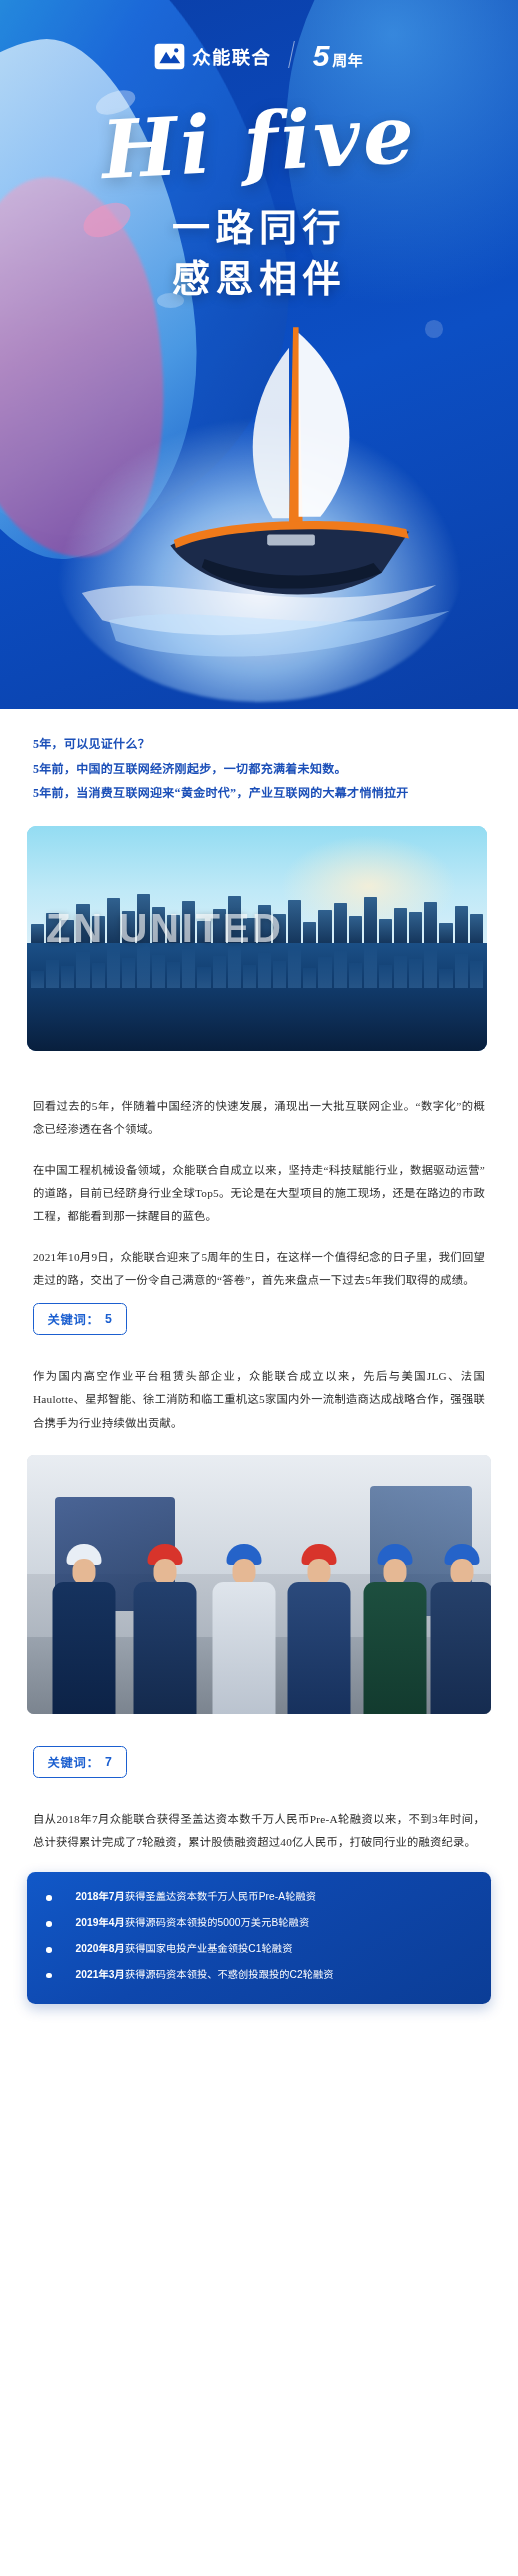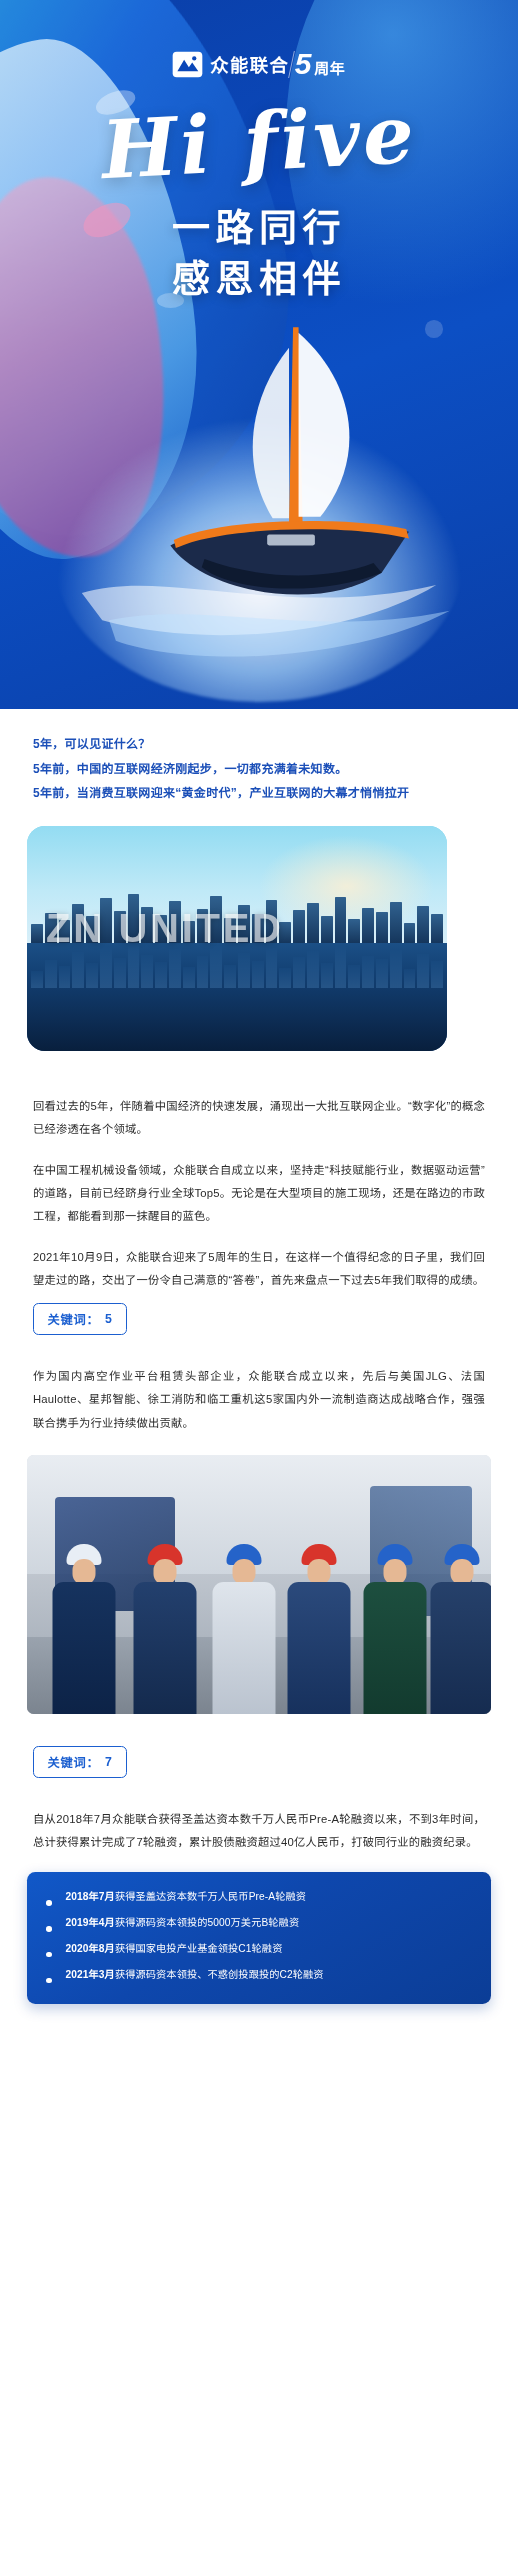--- a/index.html
+++ b/index.html
@@ -59,25 +59,24 @@
     border-radius: 50%;
     background: rgba(255,255,255,.22);
   }
   .d1 { width: 41px; height: 20.5px; left: 95px; top: 92px; background: rgba(255,255,255,.35); border-radius: 50%; transform: rotate(-20deg); }
   .d2 { width: 50px; height: 30px; left: 82px; top: 205px; background: rgba(246,150,190,.55); border-radius: 50%; transform: rotate(-25deg); }
   .d3 { width: 27px; height: 15px; left: 157px; top: 293px; background: rgba(255,255,255,.25); }
   .d4 { width: 17.7px; height: 17.7px; right: 75px; top: 320px; background: rgba(255,255,255,.18); }
 
   .brand-row {
     position: absolute;
-    left: 0; right: 0; top: 49px;
+    left: 0; right: 0; top: 41px;
     display: flex;
-    align-items: center;
     justify-content: center;
-    gap: 2px;
+    gap: 20px;
     z-index: 6;
   }
   .brand-logo { display: flex; align-items: center; gap: 6.8px; }
   .logo-mark {
     width: 31px; height: 27px;
     position: relative;
   }
   .logo-mark svg { display: block; }
   .brand-name {
     color: #ffffff;
@@ -151,20 +150,21 @@
     left: 55px; top: 116px;
     width: 409px; height: 286px;
     background: radial-gradient(ellipse at 50% 60%, rgba(255,255,255,.9) 0%, rgba(190,230,255,.65) 35%, rgba(20,90,200,0) 70%);
     border-radius: 50%;
     filter: blur(1.4px);
   }
 
   
   .sec {
     padding: 23px 33px 0 33px;
+    font-family: Liberation Serif, serif;
   }
   .lead p {
     color: #1b4fb8;
     font-size: 12px;
     font-weight: bold;
     line-height: 2.05;
     letter-spacing: 0.3px;
   }
   .body-p {
     color: #2b2b2b;
@@ -173,23 +173,23 @@
     letter-spacing: 0.2px;
     text-align: justify;
     margin-bottom: 17.7px;
   }
   .body-p:last-child { margin-bottom: 0; }
 
   
   .photo-block { padding: 20.5px 27px; }
   .city {
     position: relative;
-    width: 420px;
+    width: 460px;
     height: 225px;
-    border-radius: 18px;
+    border-radius: 9px;
     overflow: hidden;
     background: linear-gradient(180deg, #7fd4ec 0%, #8fd9ef 22%, #4f9fd0 46%, #1f5fa8 62%, #10407f 100%);
   }
   .city-sky {
     position: absolute; inset: 0 0 48% 0;
     background: linear-gradient(180deg, #93dcf2 0%, #bfe9f7 55%, #d8eff9 100%);
   }
   .city-sky-glow {
     position: absolute; left: 55%; top: 4%;
     width: 177px; height: 102px;
@@ -332,22 +332,22 @@
   .fund-wrap { padding: 17.7px 27px 27px 27px; }
   .fund-card {
     width: 464px;
     background: linear-gradient(150deg, #1158c8 0%, #0e47ad 45%, #0b3d96 100%);
     border-radius: 8.2px;
     padding: 17.7px 19px 20.5px 19px;
     box-shadow: 0 4.1px 12.3px rgba(12,60,150,.25);
   }
   .fund-item {
     display: flex;
-    align-items: flex-end;
-    gap: 14px;
+    align-items: flex-start;
+    gap: 24px;
     margin-bottom: 9.5px;
   }
   .fund-item:last-child { margin-bottom: 0; }
   .fund-dot {
     flex: 0 0 auto;
     width: 5.5px; height: 5.5px;
     border-radius: 50%;
     background: #ffffff;
     margin-top: 6.1px;
   }

